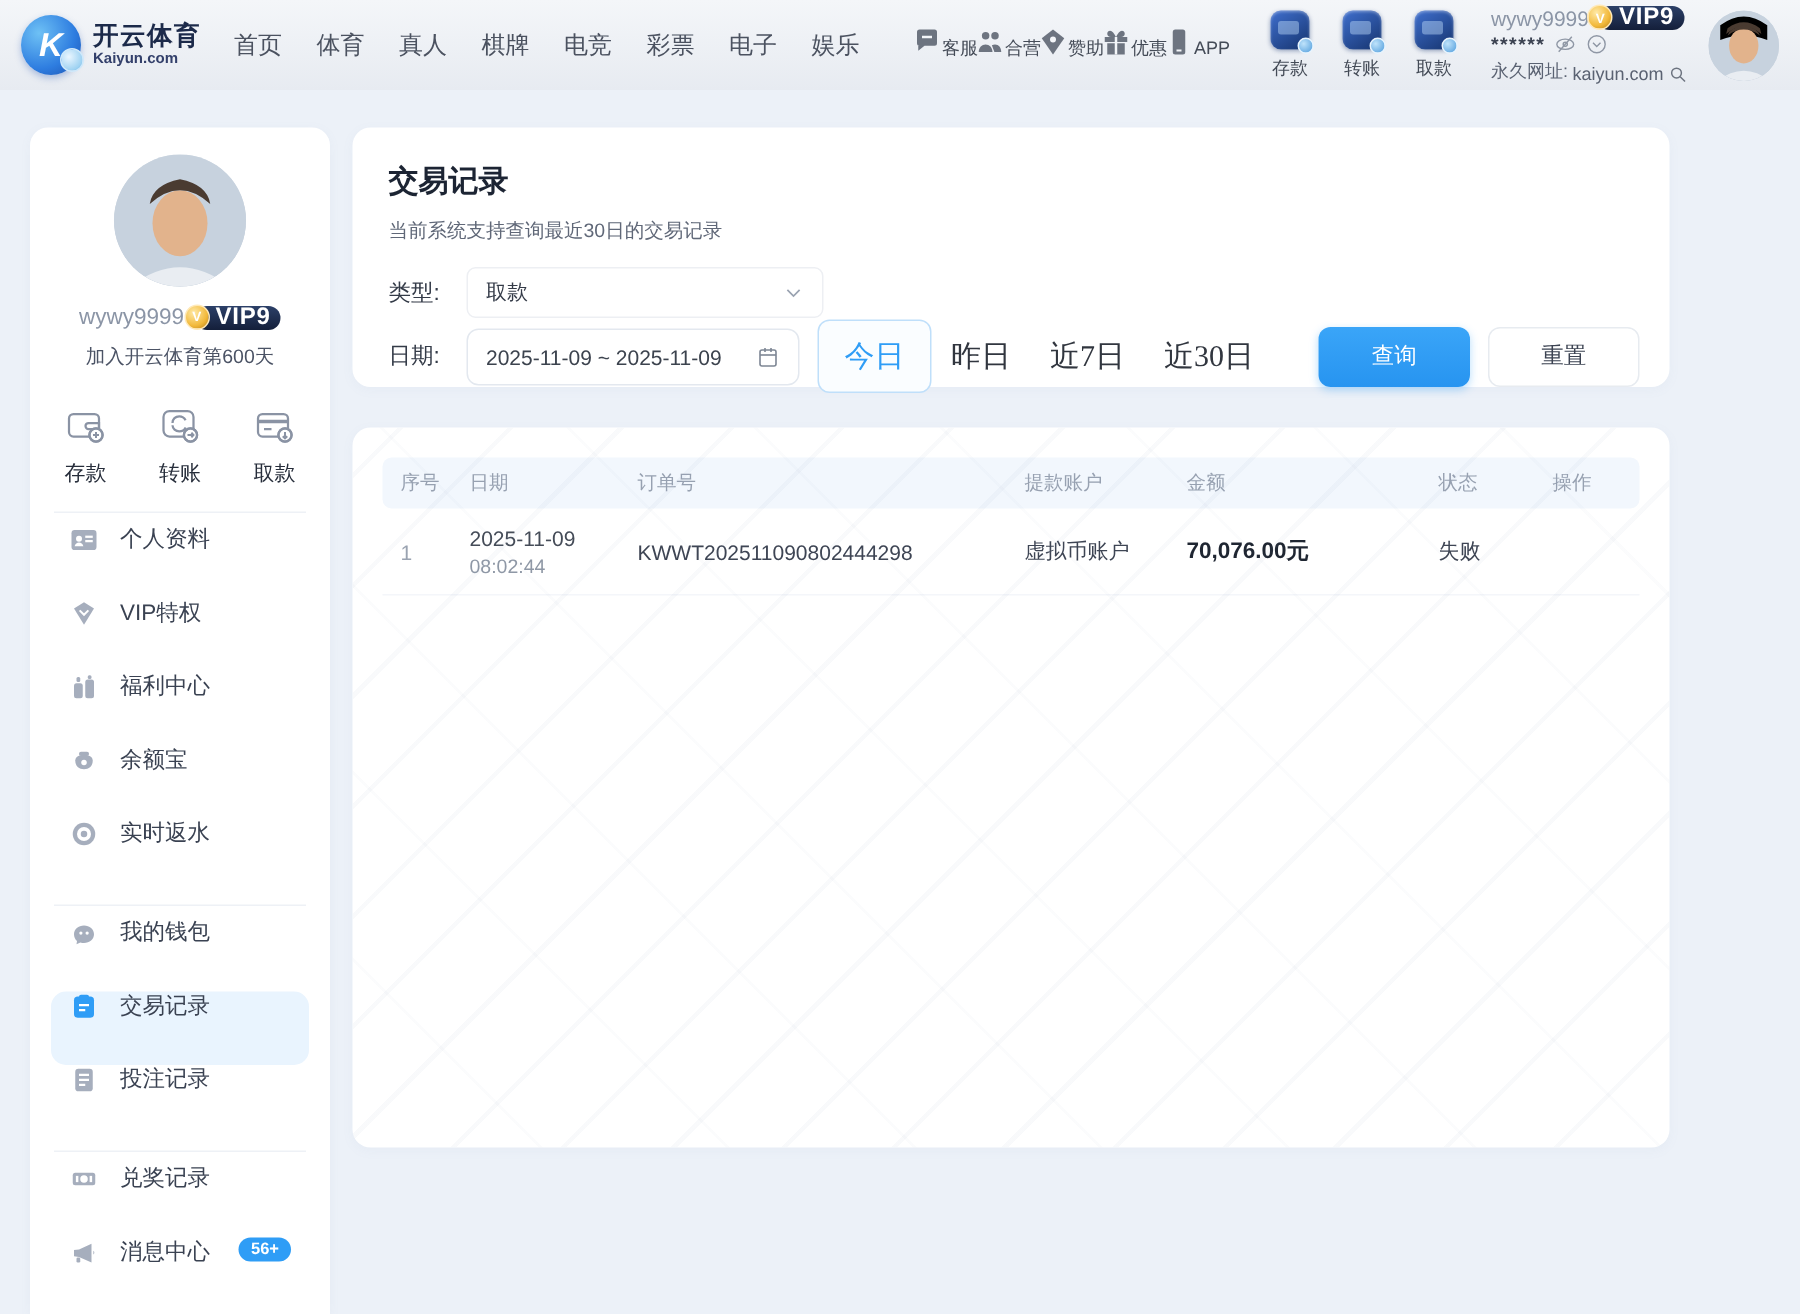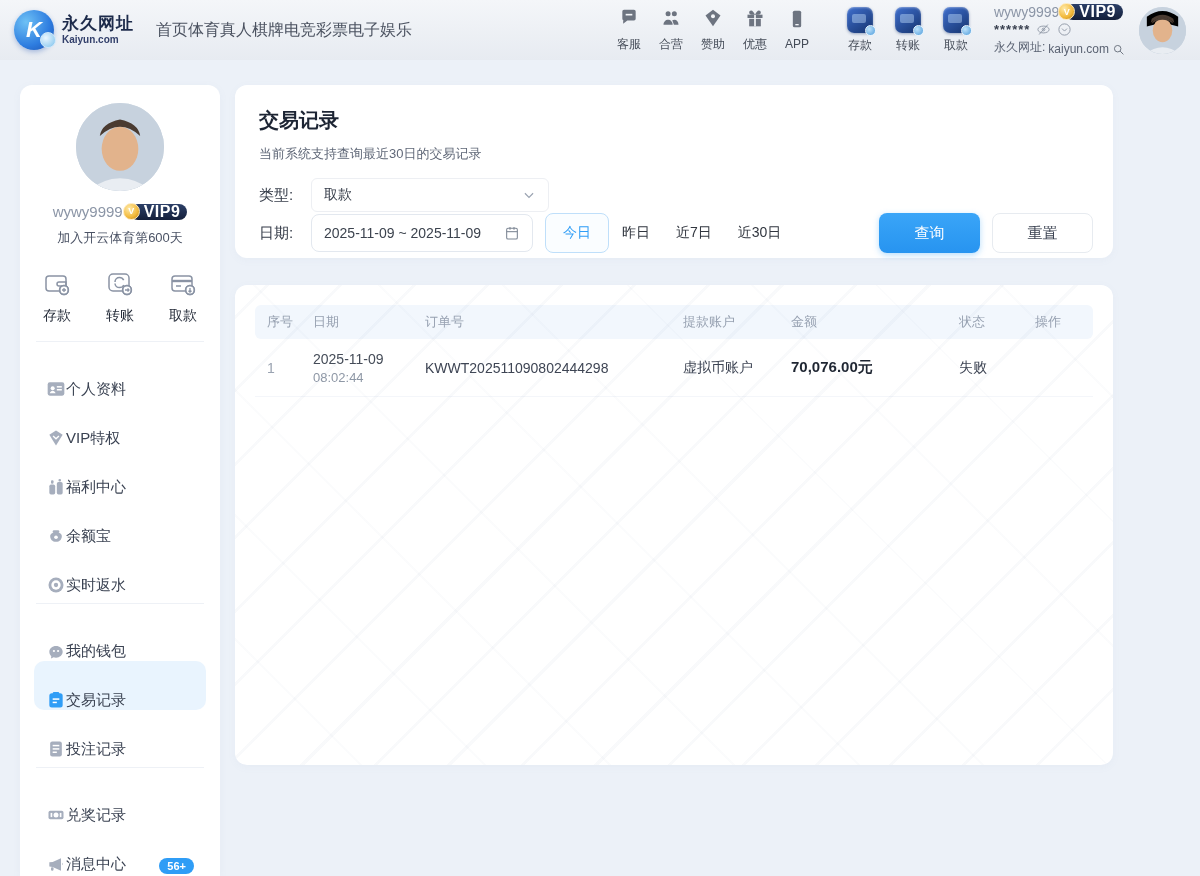--- a/index.html
+++ b/index.html
@@ -28,25 +28,25 @@
   }
   .logo-mark .ball {
     position:absolute; right:-2px; bottom:2px; width:16px; height:16px; border-radius:50%;
     background:radial-gradient(circle at 35% 35%, #eaf6ff, #9ed2f2 70%, #5aa6dd);
     border:1px solid #cfe8fa;
   }
   .logo-text { display:flex; flex-direction:column; line-height:1.05; }
   .logo-cn { font-size:17px; font-weight:bold; color:#1c2a4a; letter-spacing:1px; }
   .logo-en { font-size:10px; font-weight:bold; color:#33406b; margin-top:2px; }
 
-  .main-nav { display:flex; align-items:center; margin-left:22px; }
+  .main-nav { display:flex; align-items:center; gap:23px; margin-left:22px; }
   .main-nav .nav-item { font-size:16px; color:#4b5260; cursor:pointer; white-space:nowrap; }
 
   .top-right { margin-left:auto; display:flex; align-items:center; }
-  .icon-btn { display:flex; flex-direction:column; align-items:center; width:42px; cursor:pointer; }
+  .icon-btn { display:flex; flex-direction:row; align-items:center; width:42px; cursor:pointer; }
   .icon-btn svg { width:20px; height:20px; fill:#6d7480; }
   .icon-btn .lbl { font-size:12px; color:#444b57; margin-top:4px; white-space:nowrap; }
 
   .wallet-group { display:flex; margin-left:22px; gap:8px; }
   .wallet-btn { display:flex; flex-direction:column; align-items:center; width:40px; cursor:pointer; }
   .wallet-tile {
     width:26px; height:26px; border-radius:7px; position:relative;
     background:linear-gradient(145deg,#3f6fce,#16346e);
     box-shadow:inset 0 1px 2px rgba(255,255,255,.35), 0 1px 3px rgba(20,50,110,.4);
   }
@@ -102,21 +102,21 @@
 
   .quick-actions { display:flex; justify-content:space-between; padding:0 22px; margin-top:22px; }
   .qa-item { display:flex; flex-direction:column; align-items:center; cursor:pointer; }
   .qa-icon { width:30px; height:30px; position:relative; }
   .qa-icon svg { width:30px; height:30px; stroke:#8a93a4; fill:none; stroke-width:1.5; }
   .qa-item .lbl { font-size:14px; color:#262d3a; margin-top:8px; font-weight:500; }
 
   .side-menu { margin-top:16px; padding:0 14px; }
   .menu-divider { height:1px; background:#eef1f6; margin:8px 2px; }
   .menu-item {
-    display:flex; align-items:flex-end; height:49px; padding:0 12px;
+    display:flex; align-items:flex-start; gap:14px; height:49px; padding:0 12px;
     border-radius:10px; font-size:15px; color:#3a4252; cursor:pointer;
   }
   .menu-item svg { width:20px; height:20px; fill:#a6aebd; flex:0 0 auto; }
   .menu-item.active { background:#e9f4fe; }
   .menu-item.active svg { fill:#2f9df6; }
   .menu-badge {
     margin-left:auto; background:#2f9df6; color:#fff; font-size:11px; font-weight:bold;
     border-radius:9px; padding:2px 8px;
   }
 
@@ -138,23 +138,23 @@
 
   .date-row { position:absolute; left:24px; right:20px; top:128px; display:flex; align-items:center; }
   .date-input {
     width:222px; height:38px; border:1px solid #e3e8ef; border-radius:8px;
     display:flex; align-items:center; justify-content:space-between; padding:0 12px;
     font-size:14px; color:#3c434e; cursor:pointer; background:#fff;
   }
   .date-input svg { width:16px; height:16px; stroke:#7d8694; fill:none; stroke-width:1.6; }
   .range-group { display:flex; align-items:center; margin-left:12px; }
   .range-btn {
-    font-size:14px; color:#31363f; padding:10px 12px; border-radius:8px;
+    font-size:20px; color:#31363f; padding:10px 12px; border-radius:8px;
     border:1px solid transparent; background:transparent; cursor:pointer; white-space:nowrap;
-    font-family:Liberation Sans, sans-serif;
+    font-family:Liberation Serif, serif;
   }
   .range-btn.active { color:#2f9df6; border-color:#bfdffa; background:#fafdff; padding:10px 17px; }
   .btn-search {
     margin-left:auto; width:101px; height:40px; border:none; border-radius:8px;
     background:linear-gradient(180deg,#3aa5f8,#2794f0); color:#fff; font-size:15px;
     cursor:pointer; font-family:inherit; box-shadow:0 2px 6px rgba(47,157,246,.35);
   }
   .btn-reset {
     margin-left:12px; width:101px; height:40px; border:1px solid #e7ebf0; border-radius:8px;
     background:#fff; color:#3c4352; font-size:15px; cursor:pointer; font-family:inherit;
@@ -190,21 +190,21 @@
 
 <div class="stage">
 
   <header class="topbar">
     <div class="logo">
       <div class="logo-mark">
         <span class="k">K</span>
         <span class="ball"></span>
       </div>
       <div class="logo-text">
-        <span class="logo-cn">永久网址</span>
+        <span class="logo-cn">开云体育</span>
         <span class="logo-en">Kaiyun.com</span>
       </div>
     </div>
 
     <nav class="main-nav">
       <span class="nav-item">首页</span>
       <span class="nav-item">体育</span>
       <span class="nav-item">真人</span>
       <span class="nav-item">棋牌</span>
       <span class="nav-item">电竞</span>

